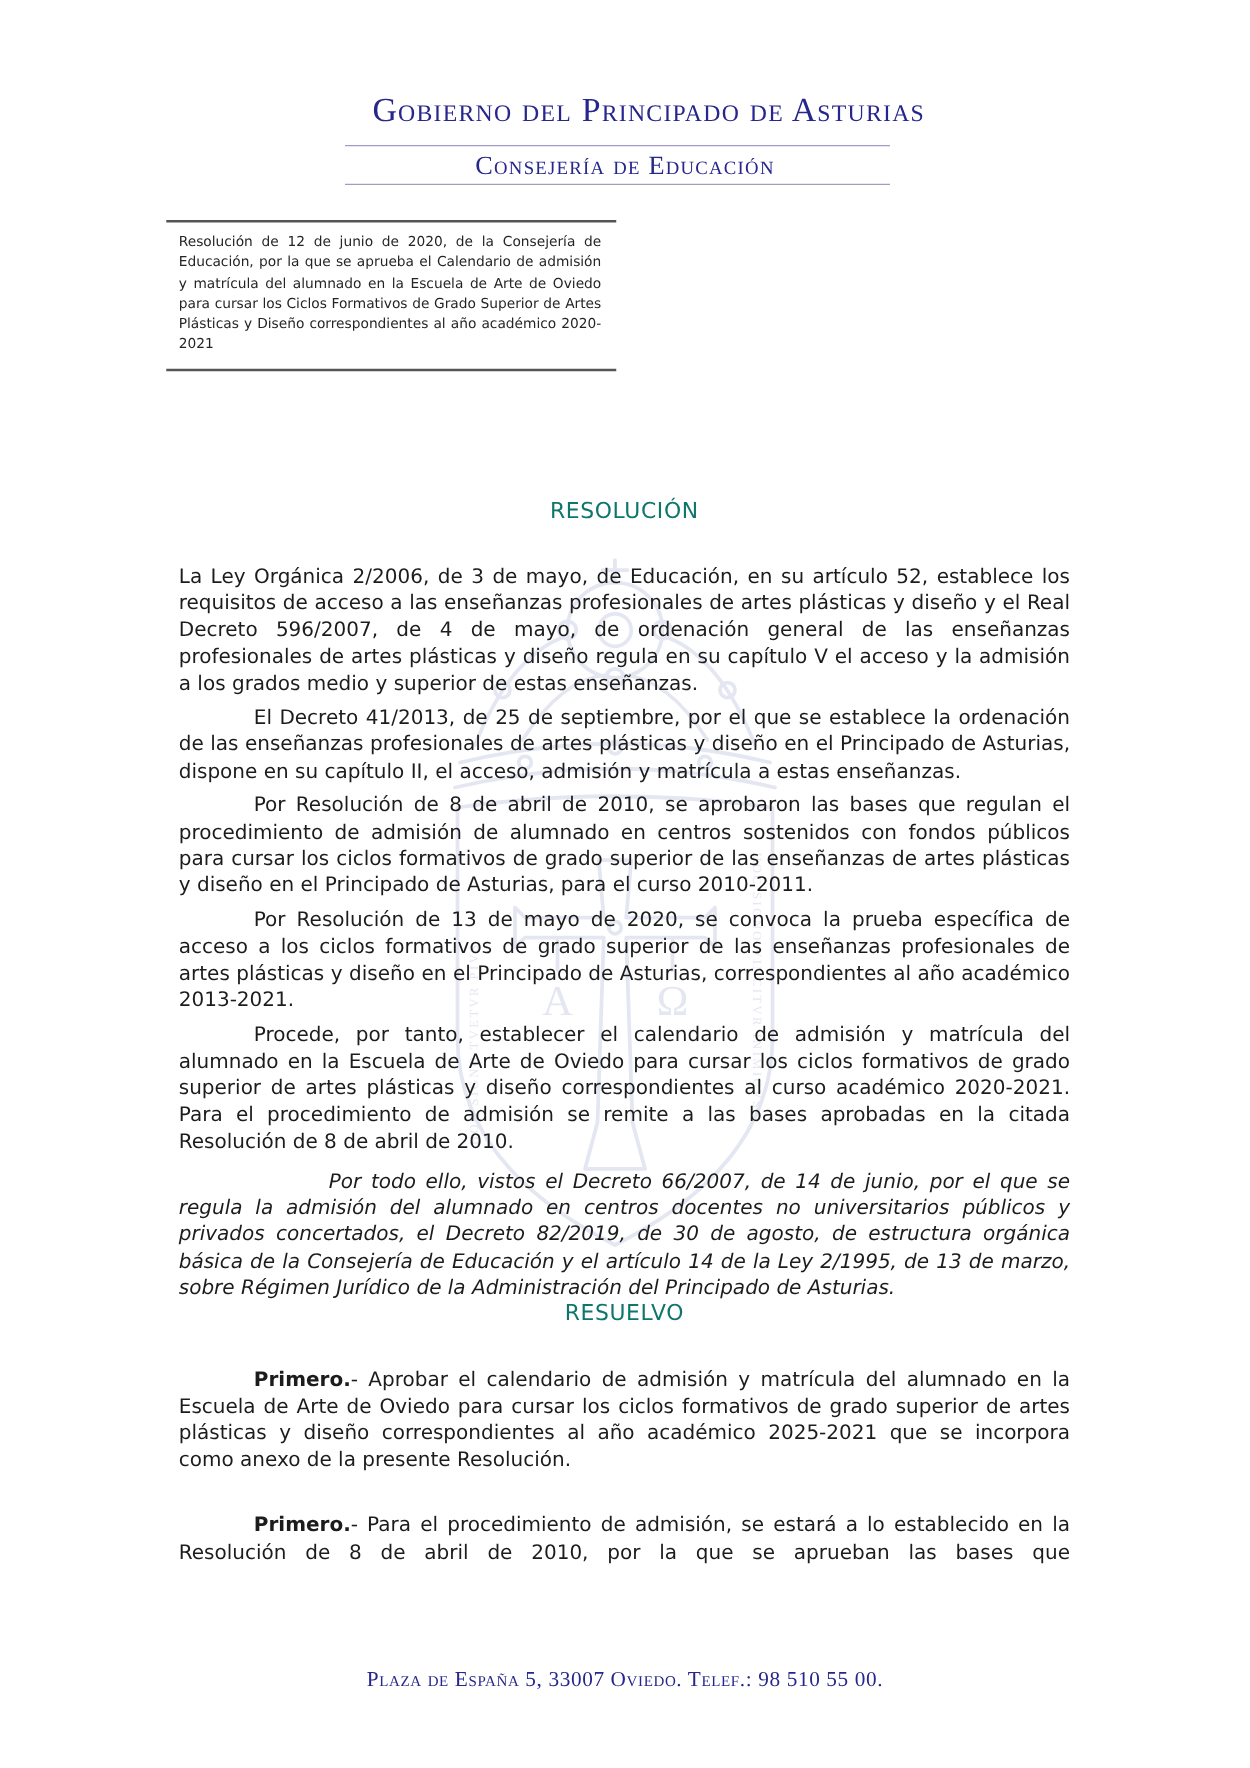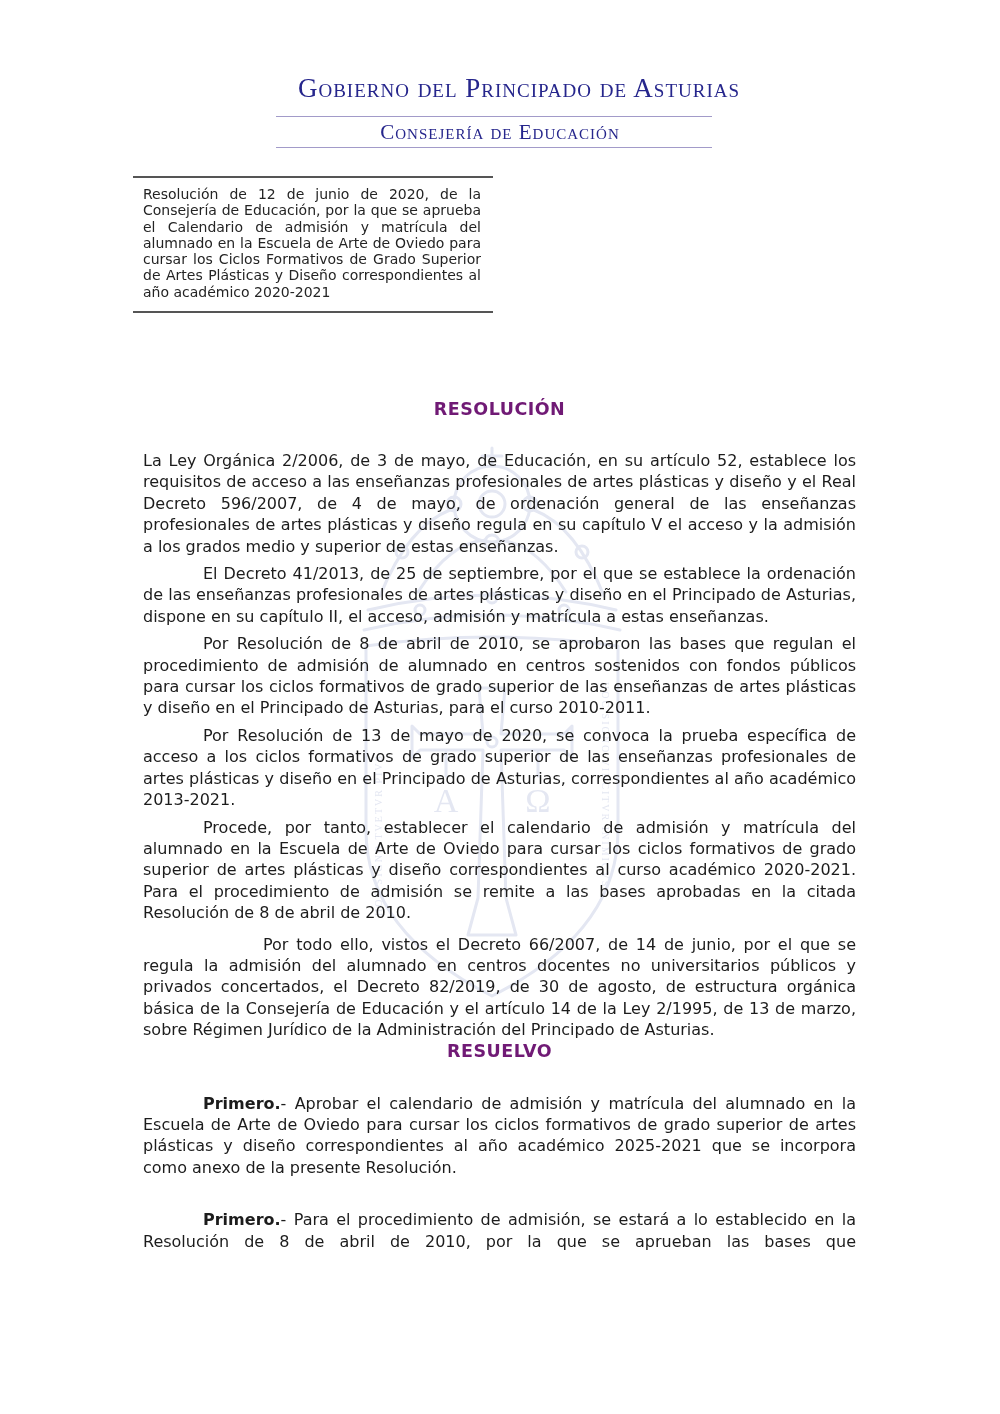--- a/index.html
+++ b/index.html
@@ -53,47 +53,47 @@
   
   .summary-box{
     position:absolute;left:133px;top:176px;width:360px;
     box-sizing:border-box;
     border-top:2px solid var(--box-rule-gray);
     border-bottom:2px solid var(--box-rule-gray);
     padding:8px 12px 11px 10px;
   }
   .summary-box p{
     margin:0;
-    font-size:14px;line-height:16.3px;
+    font-size:11px;line-height:16.3px;
     text-align:justify;
     color:#242424;
   }
   
   .content{
     position:absolute;left:143px;top:399px;width:713px;
     color:var(--body-text);
   }
   .doc-heading{
     margin:0;
     text-align:center;
     font-size:17.5px;line-height:21px;
-    font-weight:bold;
+    font-weight:normal;
     letter-spacing:0.5px;
-    color:#701a75;
+    color:#0f766e;
   }
   .doc-heading.resolucion{margin-bottom:30px;}
   .doc-heading.resuelvo{margin-bottom:31px;}
   .para{
     margin:6px 0 0 0;
     font-size:16px;line-height:21.4px;
     text-align:justify;
     color:var(--body-text);
   }
   .para.first{margin-top:0;}
-  .para.gap-lg{margin-top:10px;}
+  .para.gap-lg{margin-top:10px;font-style:italic;}
   .indent-1{text-indent:60px;}
   .indent-2{text-indent:120px;}
   .resolution{margin-top:0;}
   .resolution + .resolution{margin-top:31px;}
   .lead{font-weight:bold;}
   .justify-last{text-align-last:justify;}
   
   .footer{
     position:absolute;top:1334px;left:0;width:100%;
     text-align:center;
@@ -166,14 +166,15 @@
     <p class="para indent-1">Procede, por tanto, establecer el calendario de admisión y matrícula del alumnado en la Escuela de Arte de Oviedo para cursar los ciclos formativos de grado superior de artes plásticas y diseño correspondientes al curso académico 2020-2021. Para el procedimiento de admisión se remite a las bases aprobadas en la citada Resolución de 8 de abril de 2010.</p>
     <p class="para indent-2 gap-lg">Por todo ello, vistos el Decreto 66/2007, de 14 de junio, por el que se regula la admisión del alumnado en centros docentes no universitarios públicos y privados concertados, el Decreto 82/2019, de 30 de agosto, de estructura orgánica básica de la Consejería de Educación y el artículo 14 de la Ley 2/1995, de 13 de marzo, sobre Régimen Jurídico de la Administración del Principado de Asturias.</p>
 
     <h2 class="doc-heading resuelvo">RESUELVO</h2>
 
     <p class="para resolution indent-1"><span class="lead">Primero.</span><span>- Aprobar el calendario de admisión y matrícula del alumnado en la Escuela de Arte de Oviedo para cursar los ciclos formativos de grado superior de artes plásticas y diseño correspondientes al año académico 2025-2021 que se incorpora como anexo de la presente Resolución.</span></p>
 
     <p class="para resolution indent-1 justify-last"><span class="lead">Primero.</span><span>- Para el procedimiento de admisión, se estará a lo establecido en la Resolución de 8 de abril de 2010, por la que se aprueban las bases que</span></p>
   </div>
 
+  <div class="footer">Plaza de España 5, 33007 Oviedo. Telef.: 98 510 55 00.</div>
 
 </div>
 
 </body></html>

